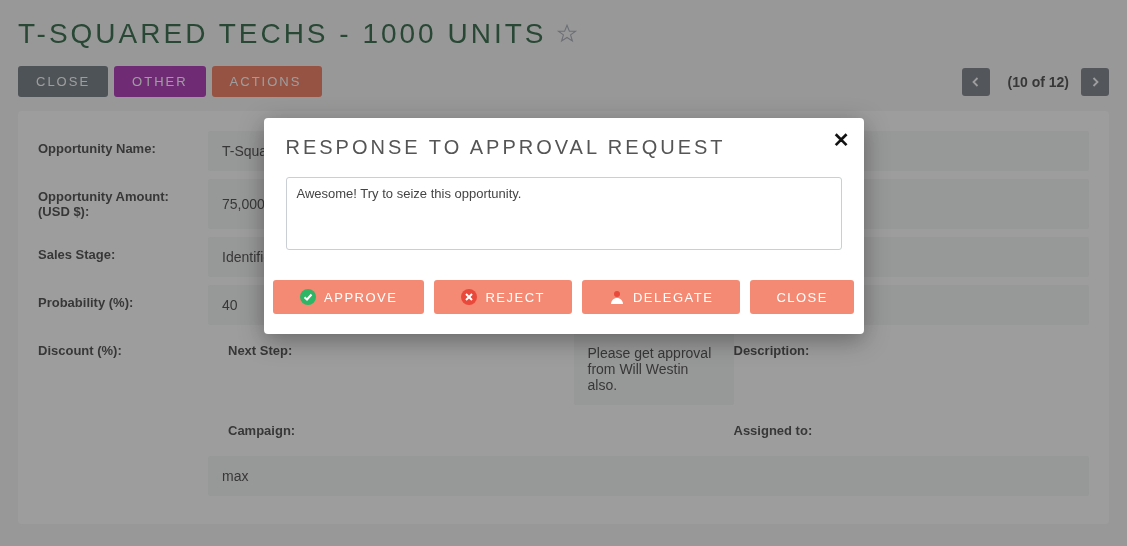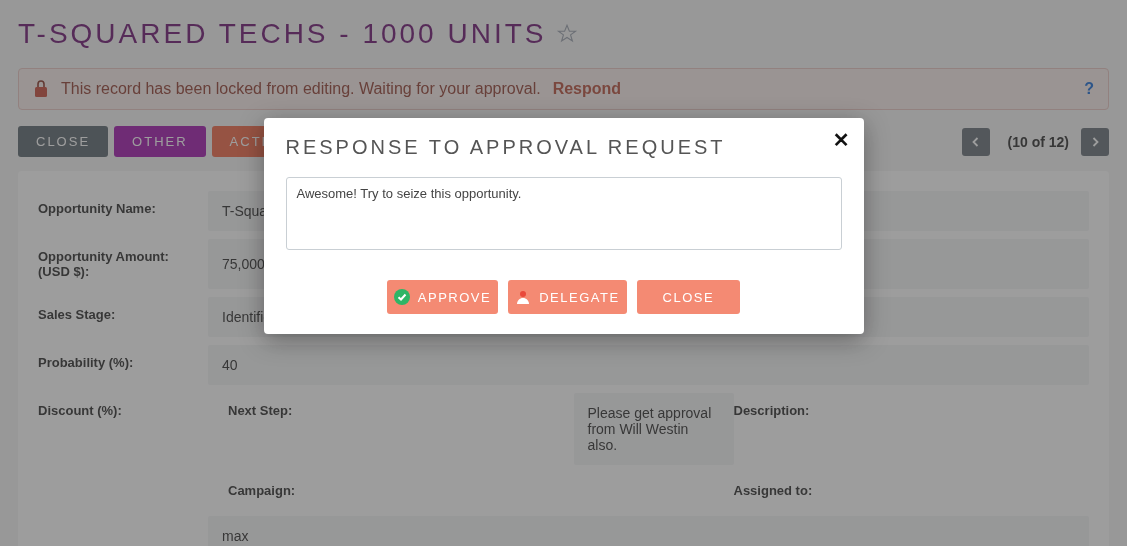--- a/index.html
+++ b/index.html
@@ -1,19 +1,19 @@
 <!DOCTYPE html>
 <html><head>
 <meta charset="utf-8">
 <style>
   * { box-sizing: border-box; margin: 0; padding: 0; }
   html, body { width: 1127px; height: 546px; font-family: "Segoe UI", Arial, sans-serif; background: #f5f5f5; overflow: hidden; }
   .page { padding: 18px 18px 0 18px; }
   .title-row { display: flex; align-items: center; gap: 10px; }
-  .page-title { font-size: 28px; font-weight: 400; letter-spacing: 3px; color: #701a75; }
+  .page-title { font-size: 28px; font-weight: 400; letter-spacing: 3px; color: #14532d; }
   .star { width: 22px; height: 22px; stroke: #9ca3af; fill: none; stroke-width: 1.2; }
   .alert { margin-top: 18px; border: 1px solid #e8c6c2; background: #f8ecea; border-radius: 4px; padding: 10px 14px; display: flex; align-items: center; gap: 12px; color: #954438; }
   .alert .lock-badge { width: 16px; height: 20px; position: relative; }
   .alert .lock-badge svg { width: 16px; height: 20px; }
   .alert .respond { color: #b95340; font-weight: 600; cursor: pointer; }
   .alert .help { margin-left: auto; color: #1f6fd6; font-weight: 700; font-size: 16px; cursor: pointer; }
   .tabrow { margin-top: 16px; display: flex; align-items: center; }
   .tab { padding: 8px 18px; font-size: 13px; letter-spacing: 2px; border-radius: 3px; margin-right: 6px; cursor: pointer; color: #fff; }
   .tab.basic { background: #5f6a72; }
   .tab.other { background: #a21caf; }
@@ -27,52 +27,41 @@
   .value { background: #f3f4f5; border-radius: 2px; padding: 12px 14px; color: #333; font-size: 14px; margin: 4px 0; min-height: 40px; display: flex; align-items: center; }
   .value.rightcol { margin-left: 10px; }
   .empty-cell { }
   
   .overlay { position: fixed; inset: 0; background: rgba(60,60,60,0.5); display: flex; align-items: flex-start; justify-content: center; }
   .modal { margin-top: 118px; width: 600px; background: #fff; border-radius: 4px; box-shadow: 0 6px 24px rgba(0,0,0,0.35); padding: 18px 22px 20px 22px; position: relative; }
   .modal .close { position: absolute; right: 14px; top: 10px; font-size: 20px; font-weight: 700; color: #111; cursor: pointer; }
   .modal-title { font-size: 20px; letter-spacing: 3px; color: #555; font-weight: 400; }
   .modal textarea { width: 100%; height: 73px; margin-top: 18px; border: 1px solid #c9cfd4; border-radius: 3px; padding: 8px 10px; font-size: 13px; font-family: inherit; color: #444; resize: none; }
   .modal-actions { display: flex; gap: 10px; justify-content: center; margin-top: 26px; }
-  .btn { background: #f48a73; color: #fff; border: none; border-radius: 3px; padding: 9px 7px; font-size: 13px; letter-spacing: 1.5px; cursor: pointer; display: flex; align-items: center; gap: 8px; }
+  .btn { background: #f48a73; color: #fff; border: none; border-radius: 3px; padding: 9px 27px; font-size: 13px; letter-spacing: 1.5px; cursor: pointer; display: flex; align-items: center; gap: 8px; }
   .btn.close-btn { padding: 9px 26px; text-align: center; }
   .btn-icon { width: 16px; height: 16px; }
   .btn-icon circle { fill: #e9493b; }
   .btn-icon.approve-c circle { fill: #2eb566; }
   .btn-icon.approve-c polyline { stroke: #fff; stroke-width: 2; fill: none; }
   .btn-icon.reject-c line { stroke: #fff; stroke-width: 2; }
   .person { fill: #fff; }
   .chev { width: 10px; height: 10px; }
 </style>
 </head>
 <body>
 
 <div class="page">
   <div class="title-row">
     <div class="page-title">T-SQUARED TECHS - 1000 UNITS</div>
     <svg class="star" viewBox="0 0 24 24">
         <path d="M12 2.5 14.6 9h6.7l-5.4 4 2 6.7L12 15.8 6.1 19.7l2-6.7L2.7 9h6.7z"></path>
       </svg>
   </div>
 
-  <div class="alert">
-    <span class="lock-badge">
-      <svg viewBox="0 0 16 20">
-          <rect x="2" y="8" width="12" height="10" rx="1.5" fill="#c94f3f"></rect>
-          <path d="M5 8 V5 a3 3 0 0 1 6 0 v3" fill="none" stroke="#8a3a2d" stroke-width="1.6"></path>
-        </svg>
-    </span>
-    <span>This record has been locked from editing. Waiting for your approval.</span>
-    <span class="respond">Respond</span>
-    <span class="help">?</span>
-  </div>
 
   <div class="tabrow">
     <div class="tab basic">CLOSE</div>
     <div class="tab other">OTHER</div>
     <div class="tab actions">ACTIONS</div>
     <div class="pager">
       <div class="pager-btn">
           <svg class="chev" viewBox="0 0 10 10">
             <path d="M6.5 1 2.5 5 6.5 9" stroke="#fff" stroke-width="1.8" fill="none"></path>
           </svg>
@@ -122,20 +111,28 @@
     <textarea style="">Awesome! Try to seize this opportunity.</textarea>
     <div class="modal-actions">
       <button class="btn">
         <svg class="btn-icon approve-c" viewBox="0 0 16 16">
             <circle cx="8" cy="8" r="8"></circle>
             <polyline points="4.5,8.2 7,10.5 11.5,5.5"></polyline>
           </svg>
         <span>APPROVE</span>
       </button>
       <button class="btn">
+        <svg class="btn-icon reject-c" viewBox="0 0 16 16">
+            <circle cx="8" cy="8" r="8"></circle>
+            <line x1="5" y1="5" x2="11" y2="11"></line>
+            <line x1="11" y1="5" x2="5" y2="11"></line>
+          </svg>
+        <span>REJECT</span>
+      </button>
+      <button class="btn">
         <svg class="btn-icon" viewBox="0 0 16 16">
             <circle class="person" cx="8" cy="5" r="3"></circle>
             <path class="person" d="M2 15c0-3.3 2.7-6 6-6s6 2.7 6 6z"></path>
           </svg>
         <span>DELEGATE</span>
       </button>
       <button class="btn close-btn">
         <span>CLOSE</span>
       </button>
     </div>

